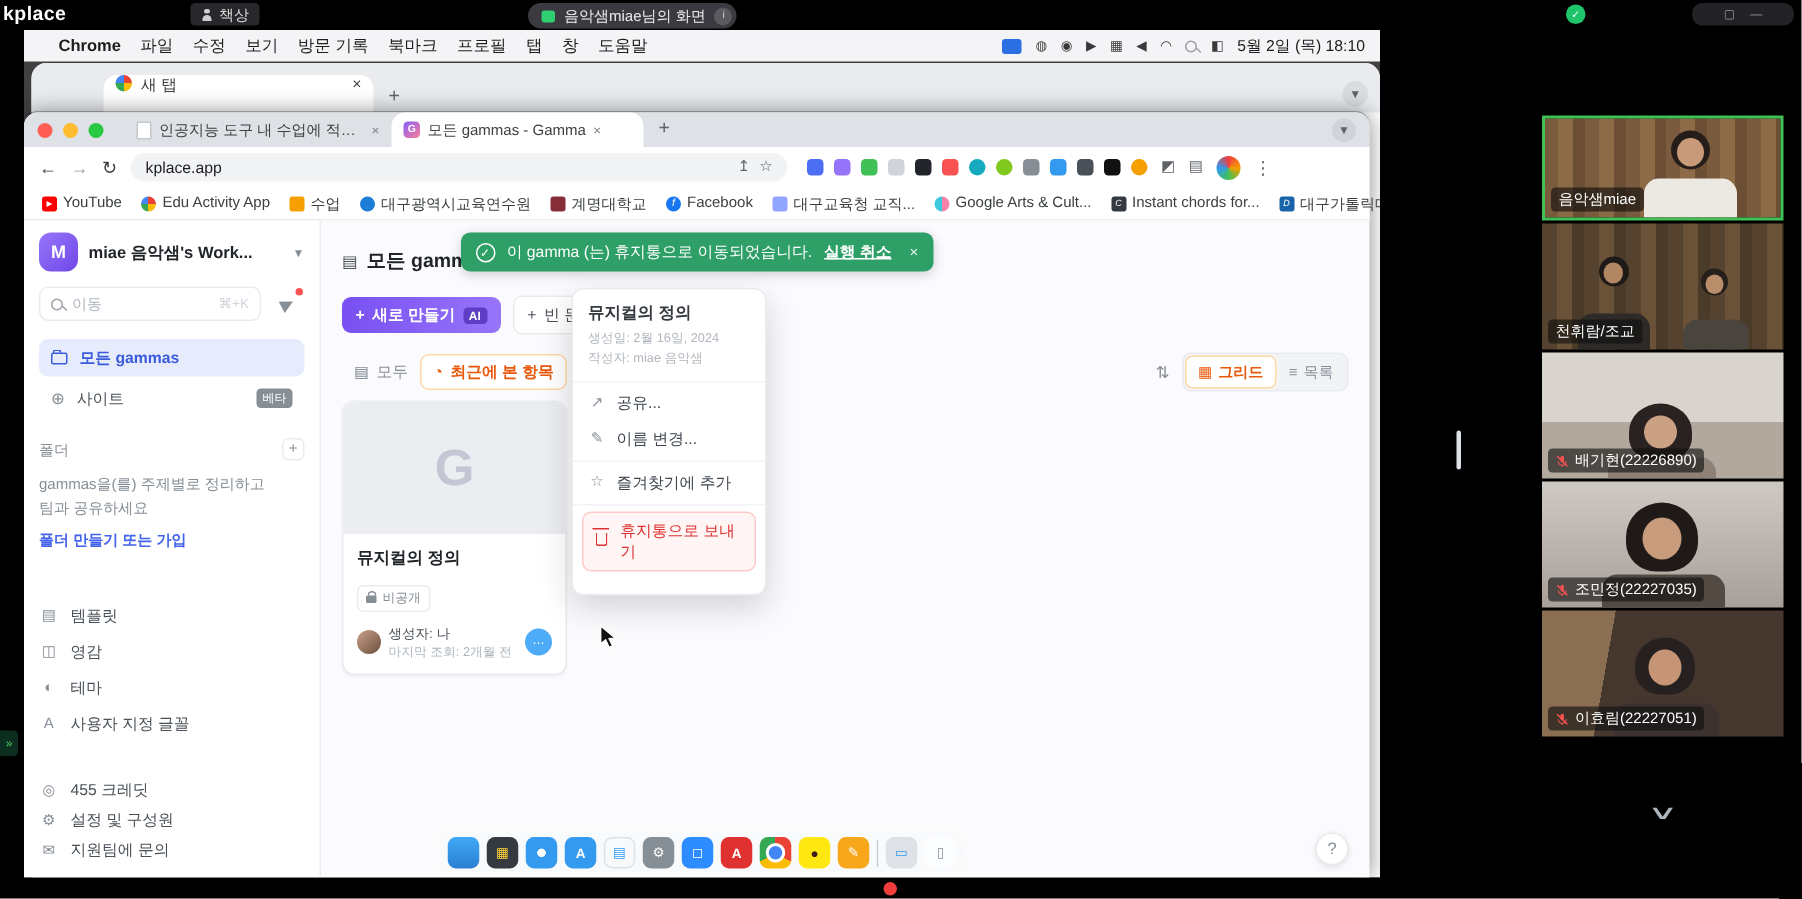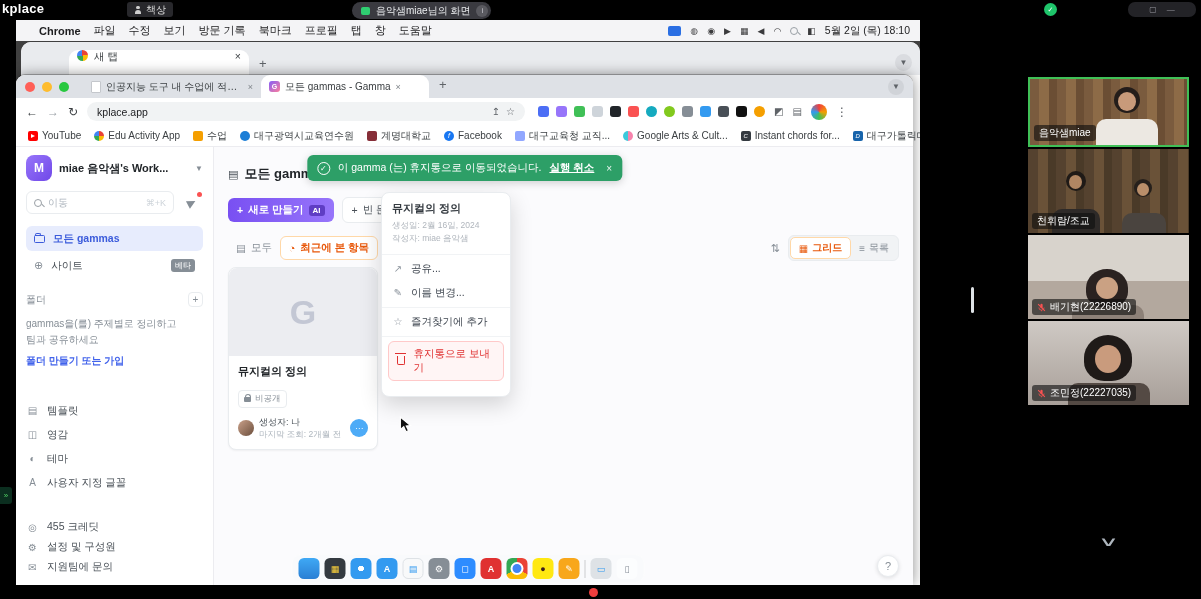--- a/index.html
+++ b/index.html
@@ -613,14 +613,28 @@
     <span class="nameplate">
       <svg width="9" height="9" viewBox="0 0 12 12">
           <rect x="4.5" y="1" width="3" height="6" rx="1.5" fill="#fa5252"></rect>
           <path d="M2.5 6a3.5 3.5 0 0 0 7 0" stroke="#fa5252" fill="none"></path>
           <line x1="6" y1="9.5" x2="6" y2="11" stroke="#fa5252"></line>
           <line x1="1.5" y1="1.5" x2="10.5" y2="10.5" stroke="#fa5252" stroke-width="1.4"></line>
         </svg>
       <span>조민정(22227035)</span>
     </span>
   </div>
+  <div class="tile s5">
+    <span class="ph hair"></span>
+    <span class="ph face"></span>
+    <span class="pb"></span>
+    <span class="nameplate">
+      <svg width="9" height="9" viewBox="0 0 12 12">
+          <rect x="4.5" y="1" width="3" height="6" rx="1.5" fill="#fa5252"></rect>
+          <path d="M2.5 6a3.5 3.5 0 0 0 7 0" stroke="#fa5252" fill="none"></path>
+          <line x1="6" y1="9.5" x2="6" y2="11" stroke="#fa5252"></line>
+          <line x1="1.5" y1="1.5" x2="10.5" y2="10.5" stroke="#fa5252" stroke-width="1.4"></line>
+        </svg>
+      <span>이효림(22227051)</span>
+    </span>
+  </div>
 </div>
 <div class="abs pchev">∨</div>
 
 </body></html>

